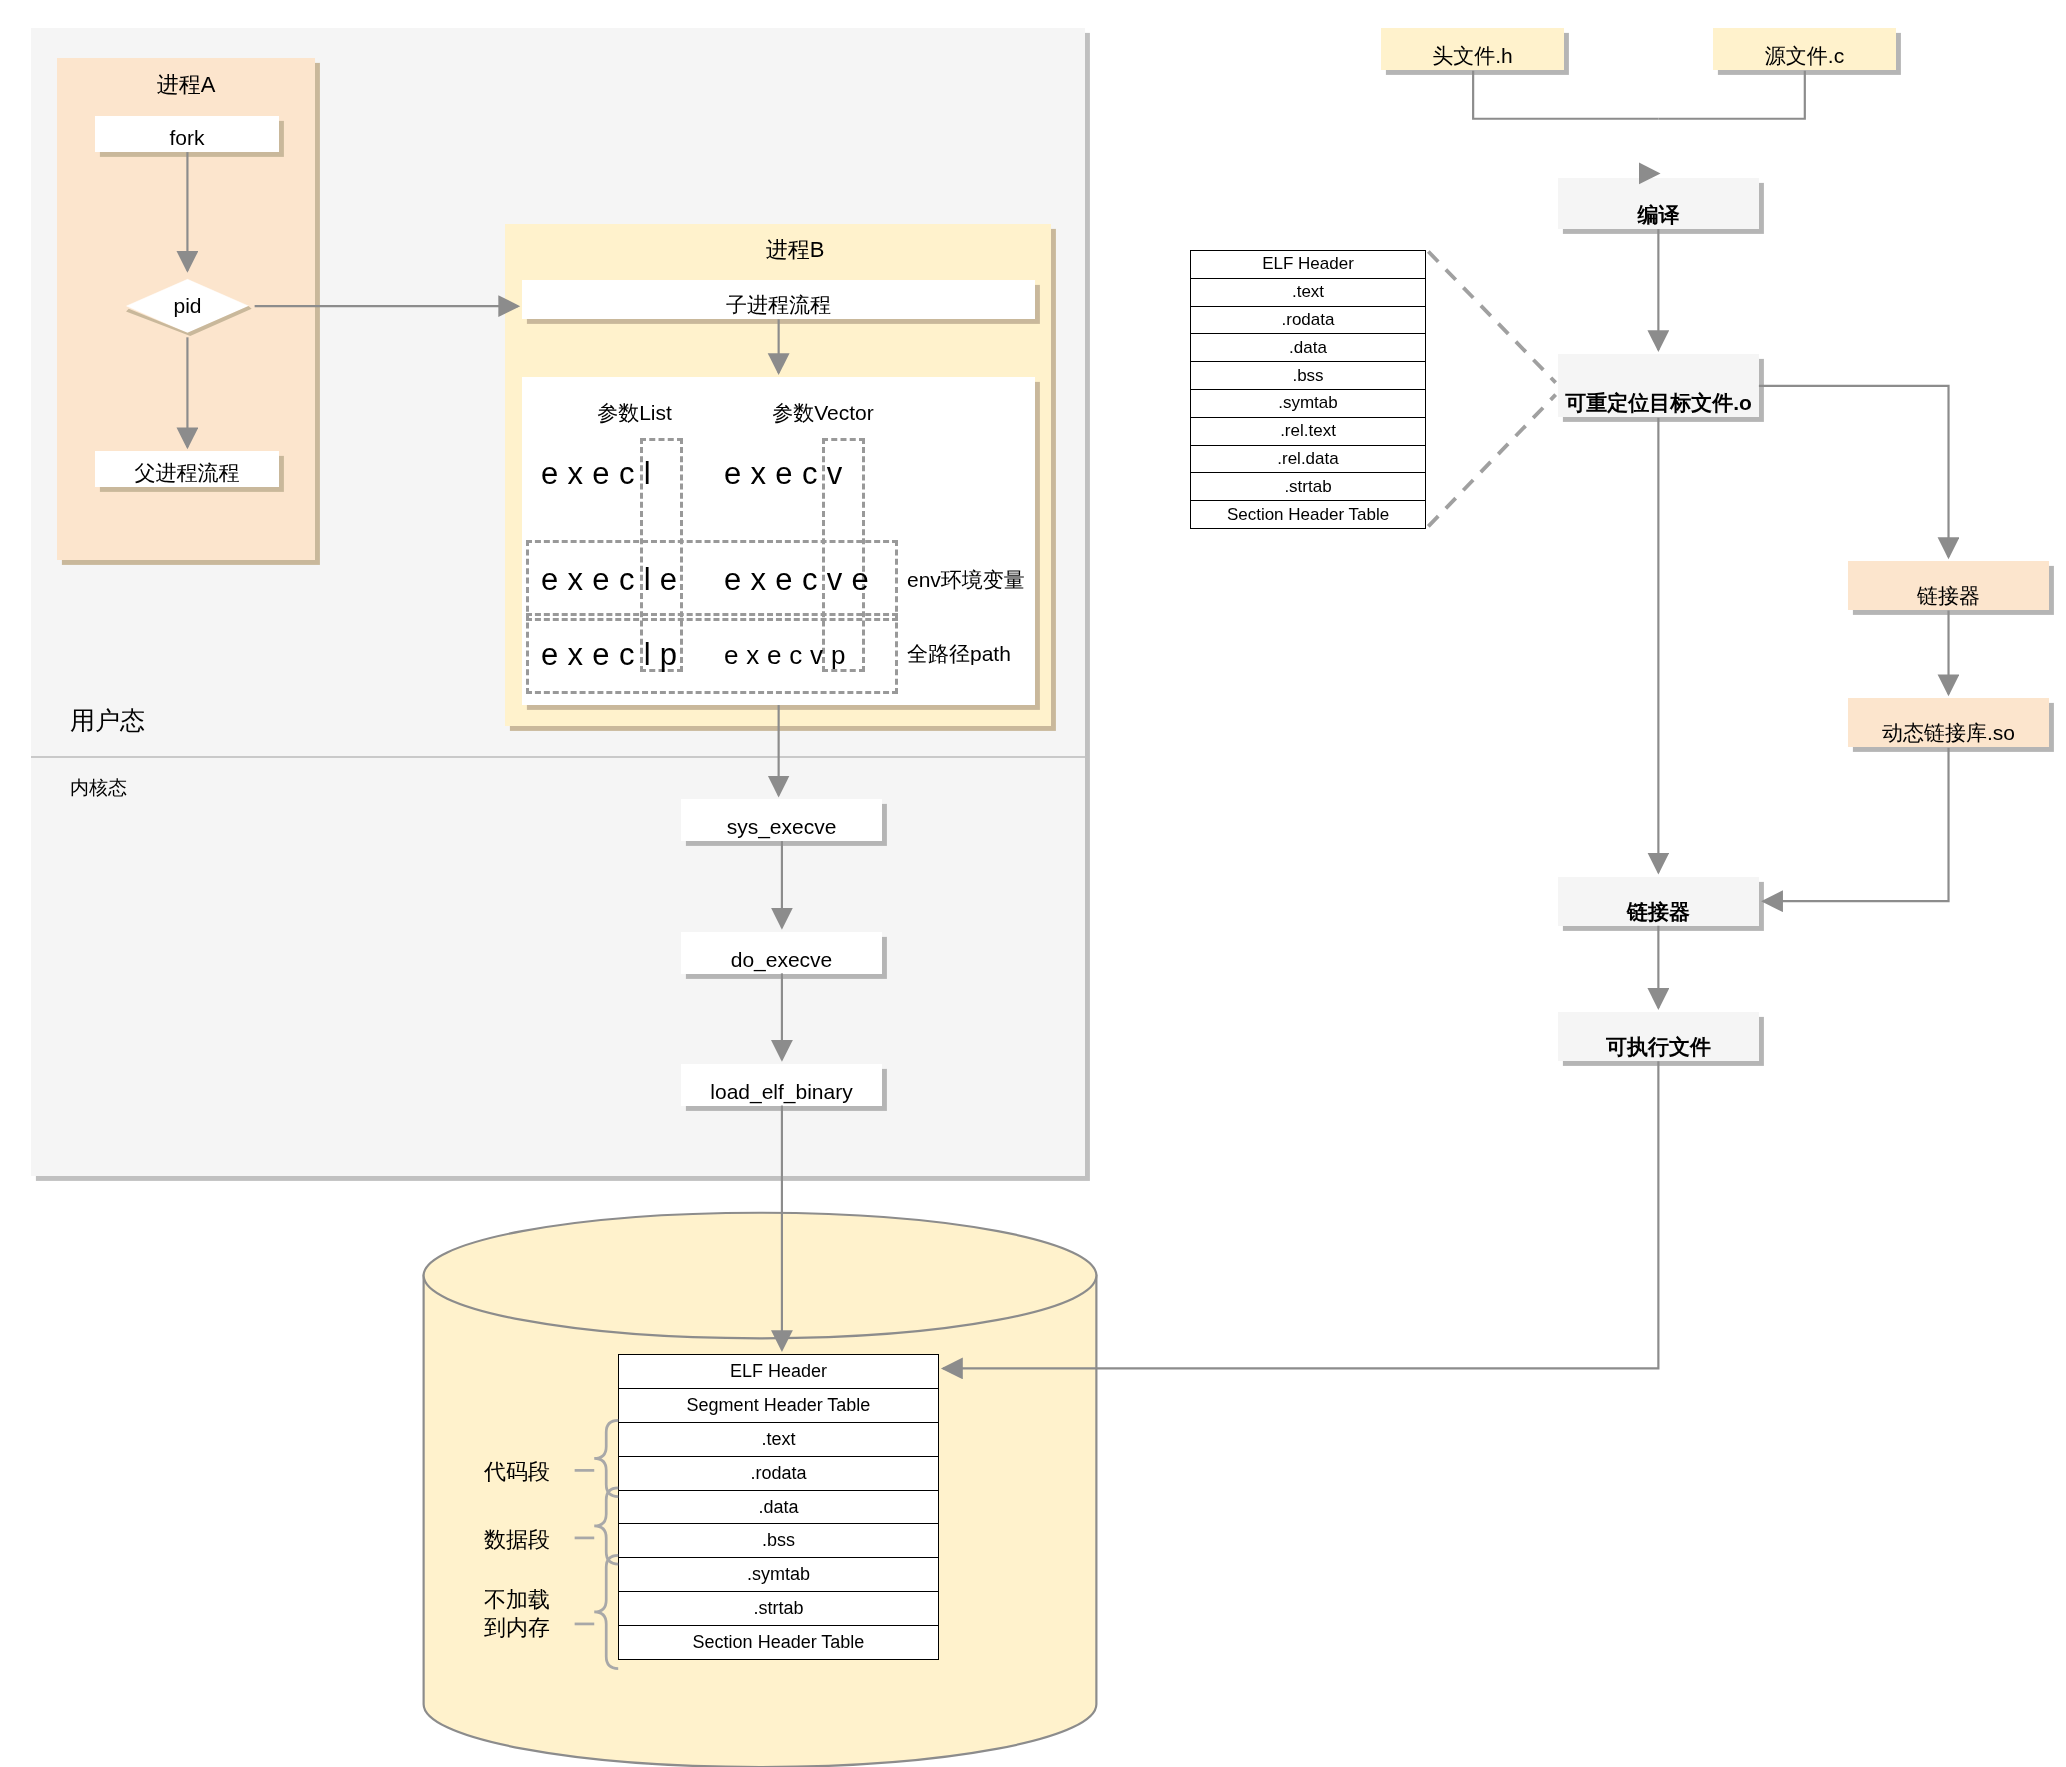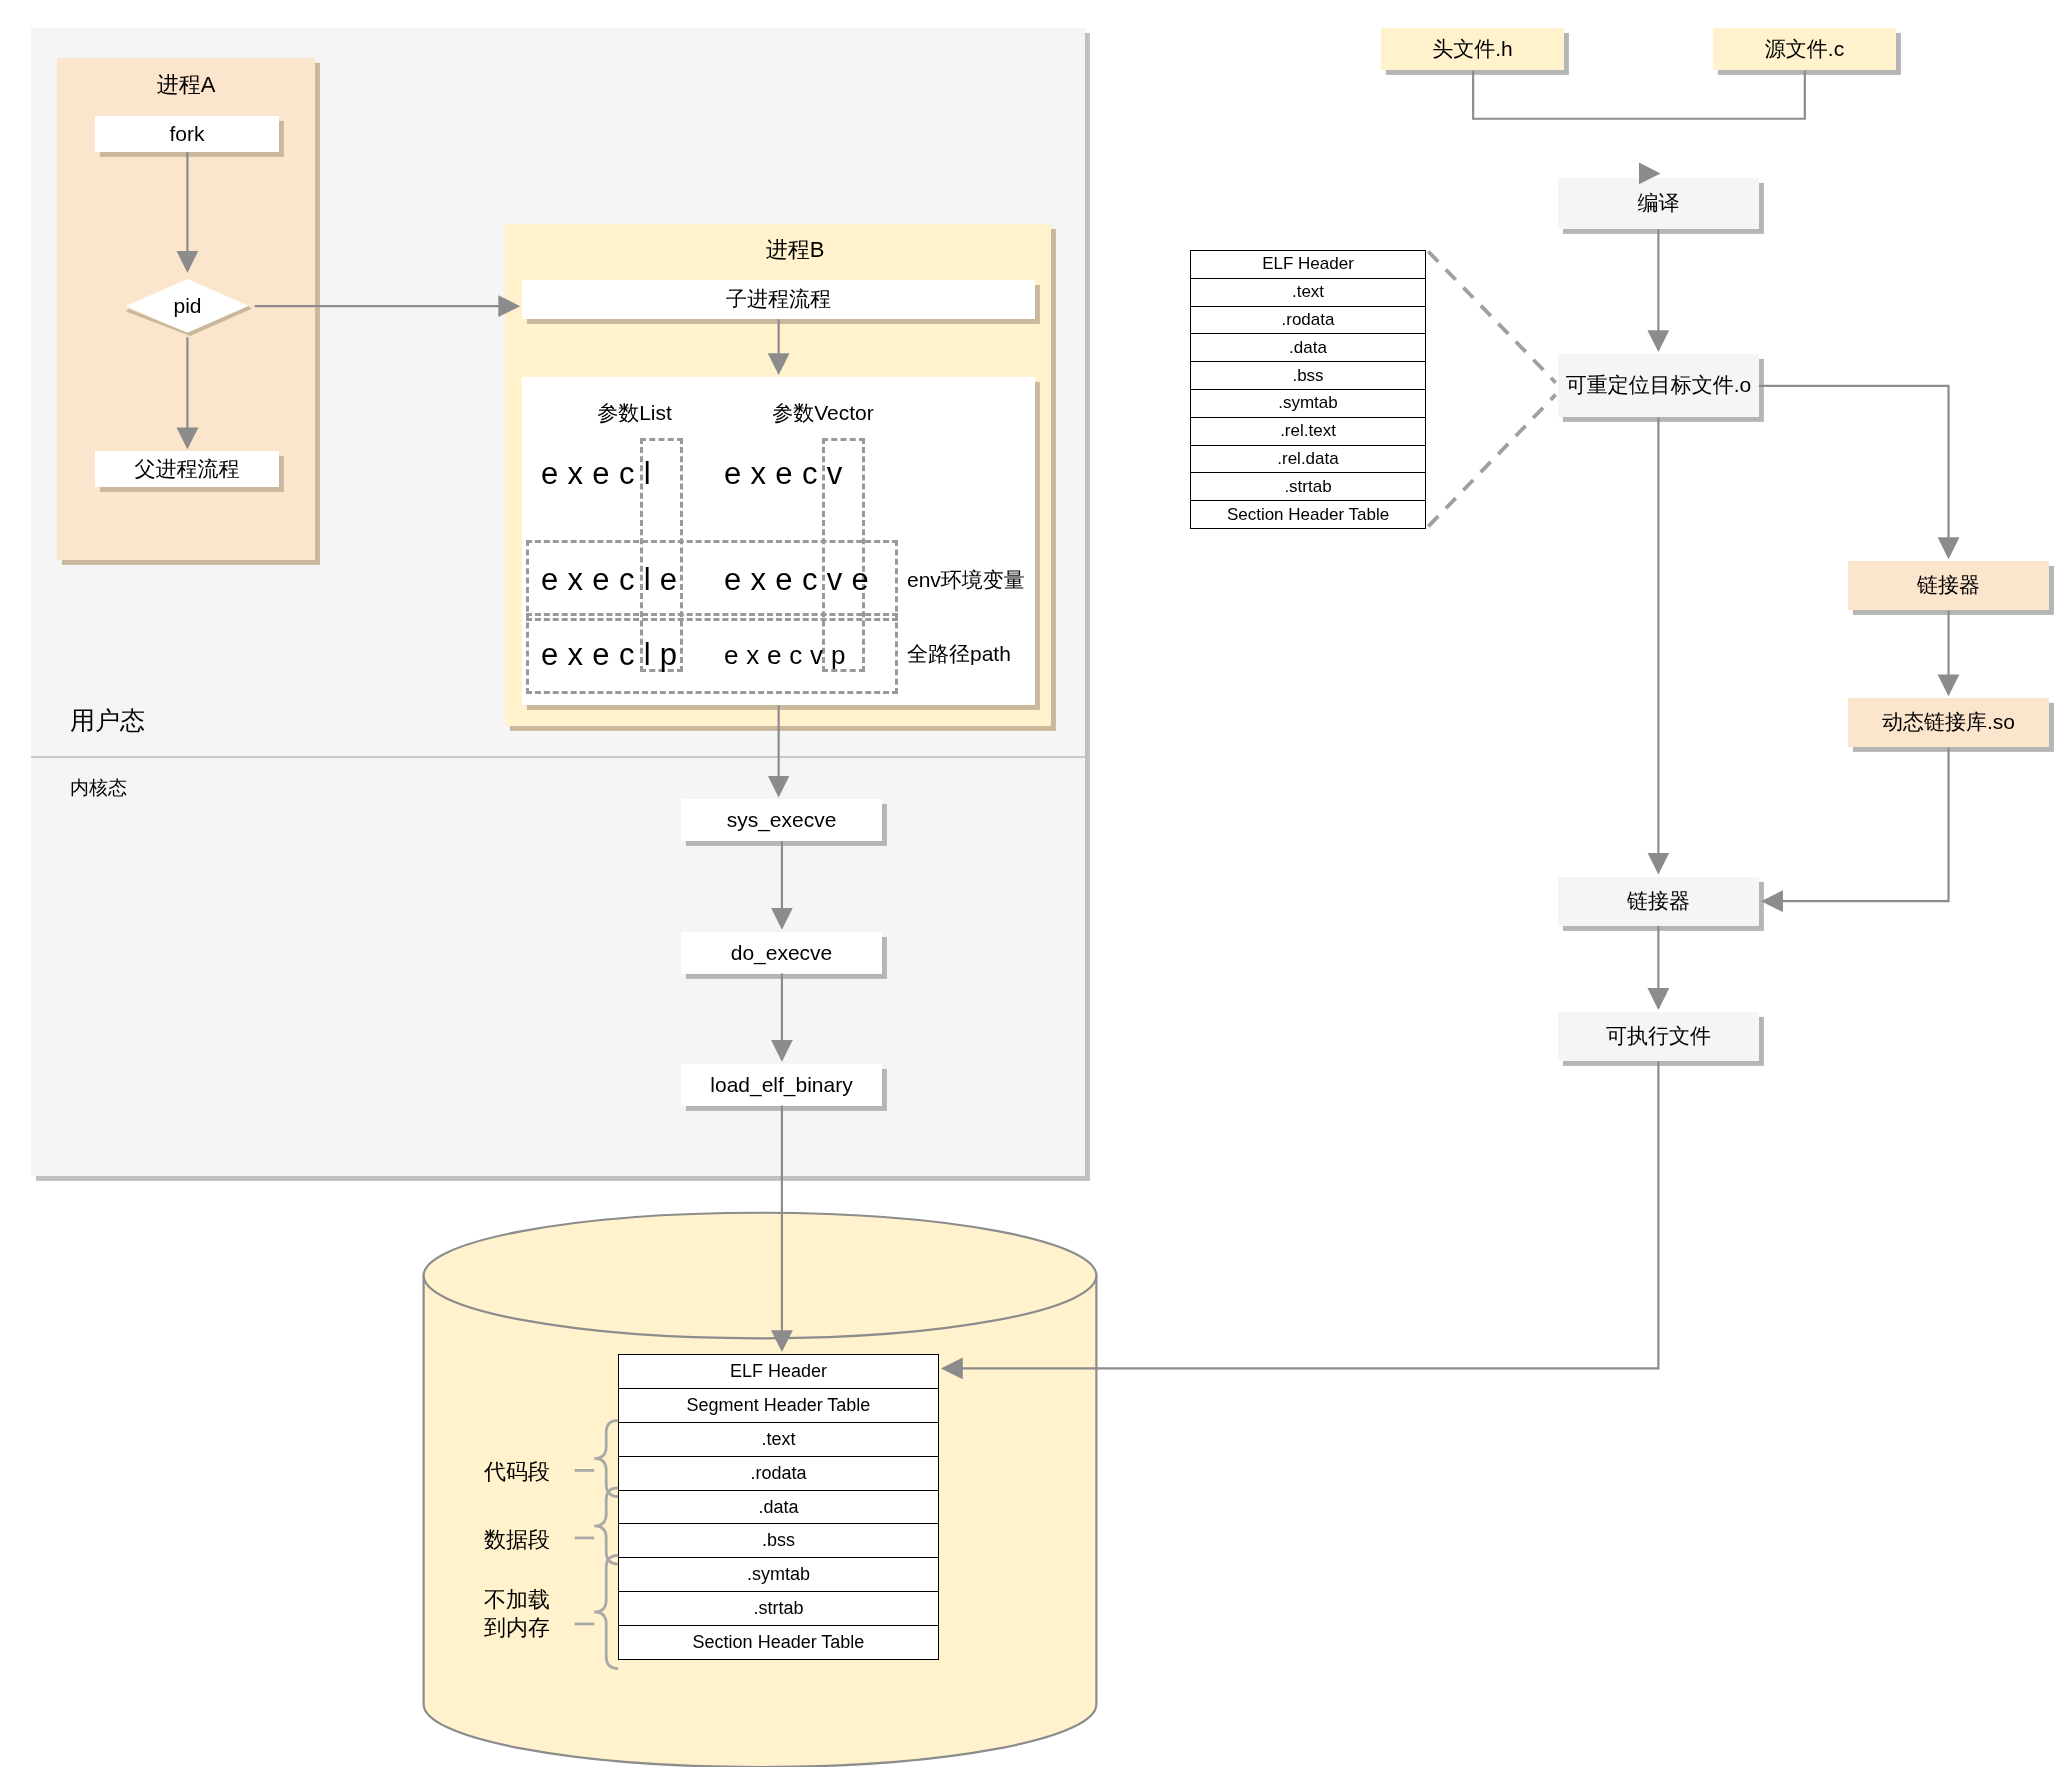--- a/index.html
+++ b/index.html
@@ -1,27 +1,27 @@
 <!DOCTYPE html>
 <html style="font-size:8.7px"><head>
 <meta charset="utf-8">
 <style>
   html,body{margin:0;padding:0;background:#ffffff;}
   body{width:2066px;height:1768px;position:relative;overflow:hidden;
        font-family:"Liberation Sans","DejaVu Sans",sans-serif;color:#000;}
   .abs{position:absolute;box-sizing:border-box;}
 
   
-  .node{position:absolute;box-sizing:border-box;display:flex;align-items:center;
+  .node{position:absolute;box-sizing:border-box;display:flex;align-items:flex-end;
         justify-content:center;text-align:center;line-height:1.25;
         box-shadow:5.5px 5.5px 0 -0.5px rgba(0,0,0,0.001);}
   .shadowed{box-shadow:4.9px 4.9px 0 0 #b5b5b5;}
   .shadow-tan{box-shadow:4.9px 4.9px 0 0 #c9b89b;}
   .white{background:#ffffff;border:0.5px solid #ffffff;}
-  .gray{background:#f5f5f5;border:0.5px solid #f5f5f5;}
+  .gray{background:#f5f5f5;border:0.5px solid #f5f5f5;font-weight:bold;}
   .peach{background:#fce5cd;border:0.5px solid #fce5cd;}
   .yellow{background:#fff2cc;border:0.5px solid #fff2cc;}
 
   
   .region{position:absolute;box-sizing:border-box;}
 
   
   #wires{position:absolute;left:0;top:0;width:2066px;height:1768px;pointer-events:none;}
 
   

